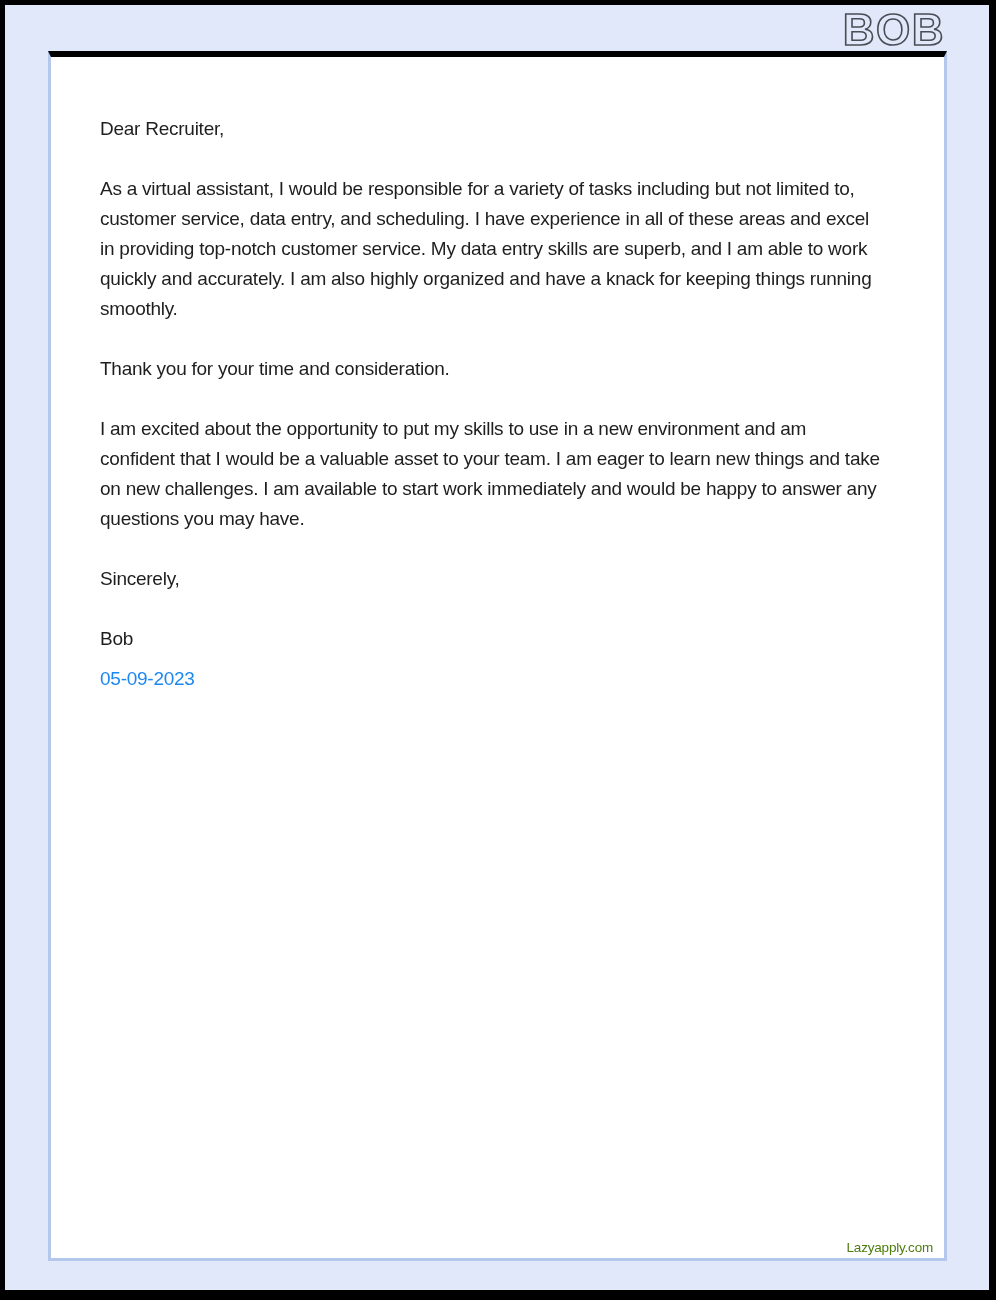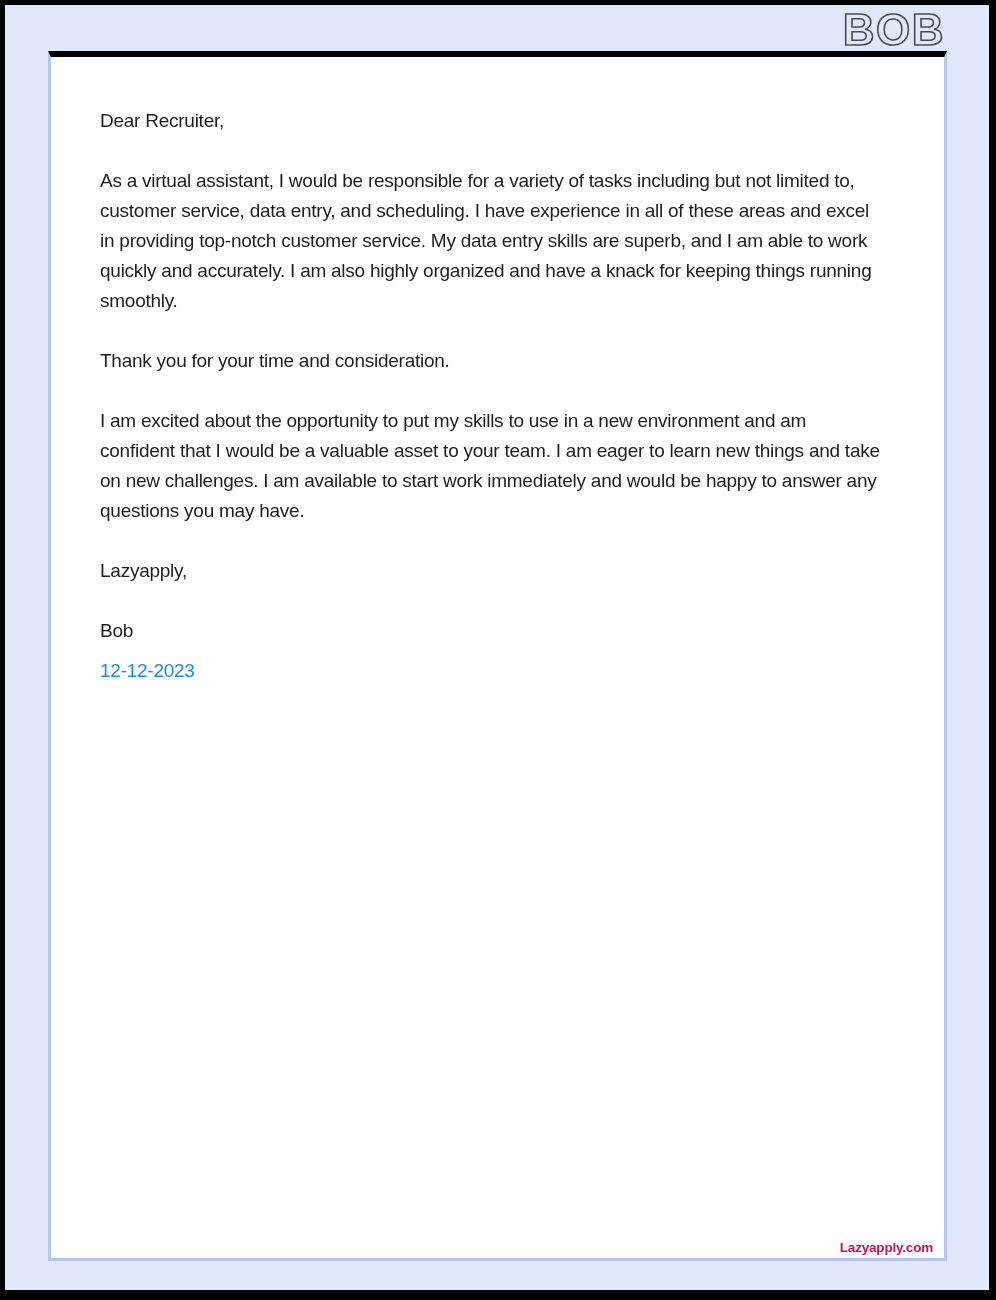--- a/index.html
+++ b/index.html
@@ -49,51 +49,50 @@
     padding: 41px 58px 0 49px;
   }
   .letter-body {
     width: 786px;
     font-size: 19px;
     line-height: 30px;
     letter-spacing: -0.25px;
     color: #1e1e1e;
   }
   .letter-body p {
-    margin: 8px 0 30px 0;
+    margin: 16px 0 30px 0;
   }
   .letter-body p.signature-name {
     margin-bottom: 10px;
   }
   .letter-body p.letter-date {
     margin: 0;
     color: #1d87f0;
   }
   .watermark {
     position: absolute;
     right: 11px;
     bottom: 3px;
     font-size: 13.5px;
     letter-spacing: -0.2px;
-    color: #be185d;
-    font-weight: bold;
+    color: #4d7c0f;
   }
 </style>
 </head>
 <body>
 
 <div class="page-bg"></div>
 
 <div class="logo">BOB</div>
 
 <div class="document">
   <div class="letter-body">
     <p>Dear Recruiter,</p>
     <p>As a virtual assistant, I would be responsible for a variety of tasks including but not limited to, customer service, data entry, and scheduling. I have experience in all of these areas and excel in providing top-notch customer service. My data entry skills are superb, and I am able to work quickly and accurately. I am also highly organized and have a knack for keeping things running smoothly.</p>
     <p>Thank you for your time and consideration.</p>
     <p>I am excited about the opportunity to put my skills to use in a new environment and am confident that I would be a valuable asset to your team. I am eager to learn new things and take on new challenges. I am available to start work immediately and would be happy to answer any questions you may have.</p>
-    <p>Lazyapply,</p>
+    <p>Sincerely,</p>
     <p class="signature-name">Bob</p>
-    <p class="letter-date">12-12-2023</p>
+    <p class="letter-date">05-09-2023</p>
   </div>
 
   <div class="watermark">Lazyapply.com</div>
 </div>
 
 </body></html>

